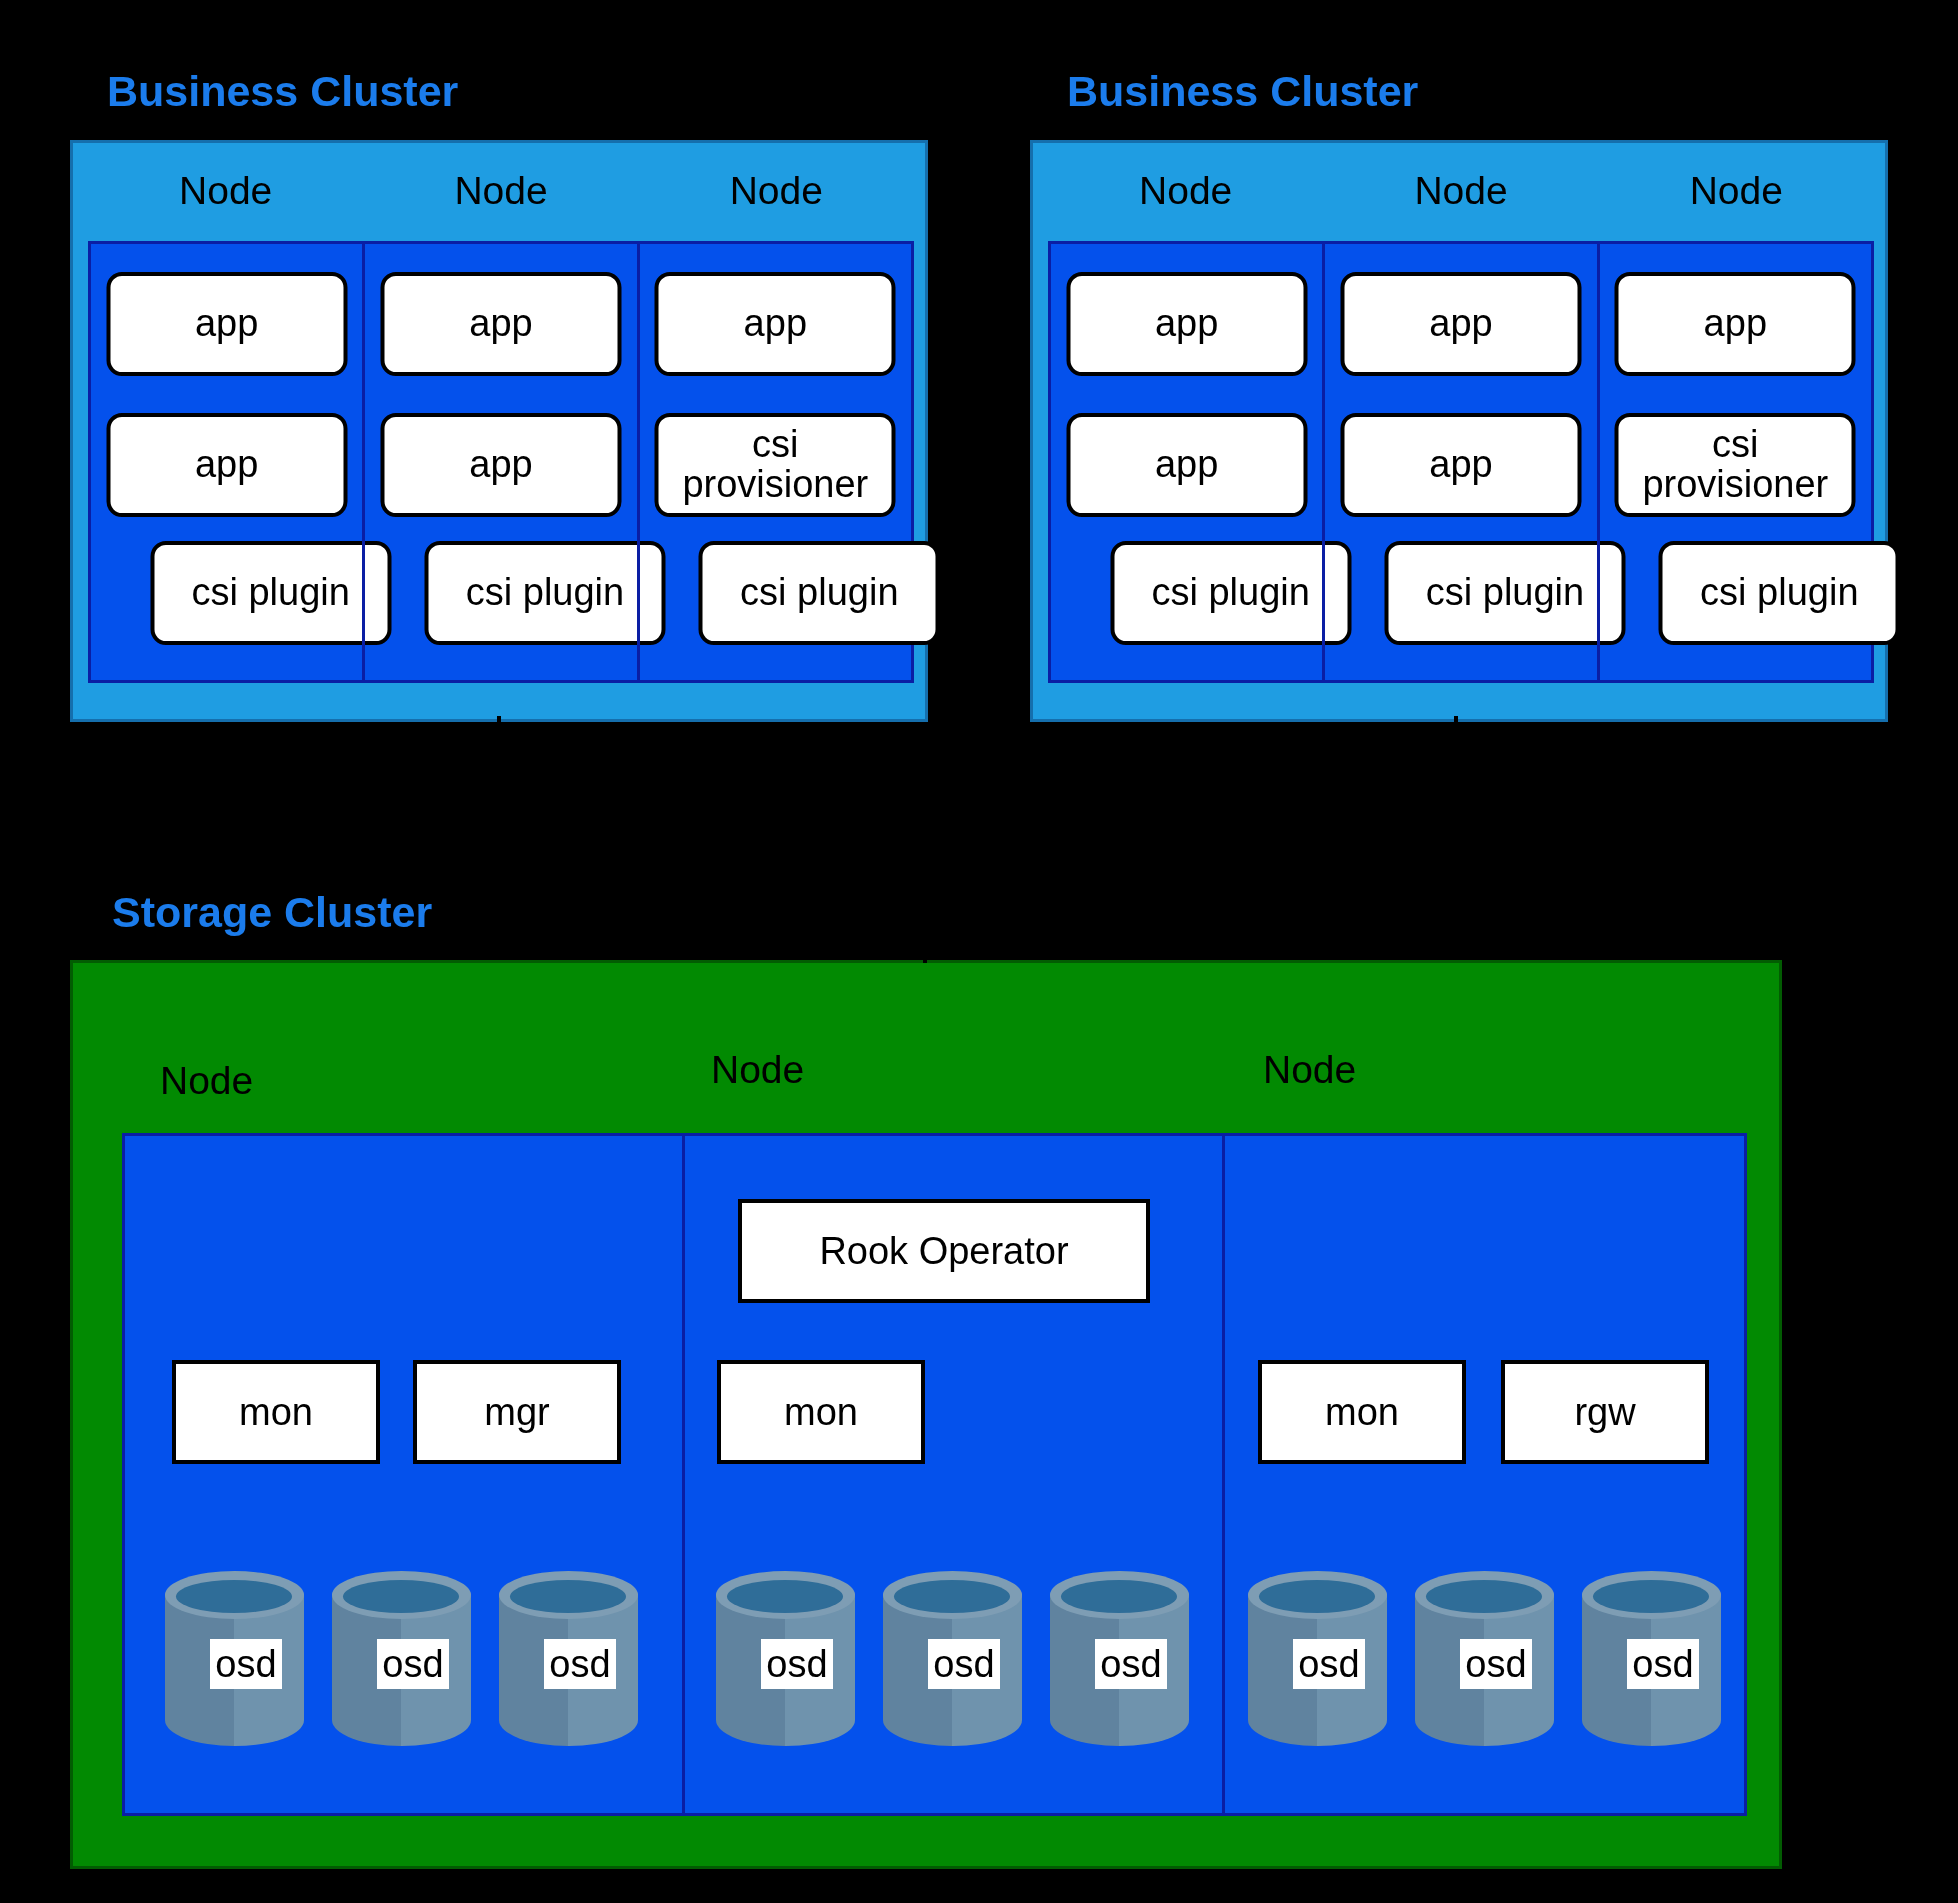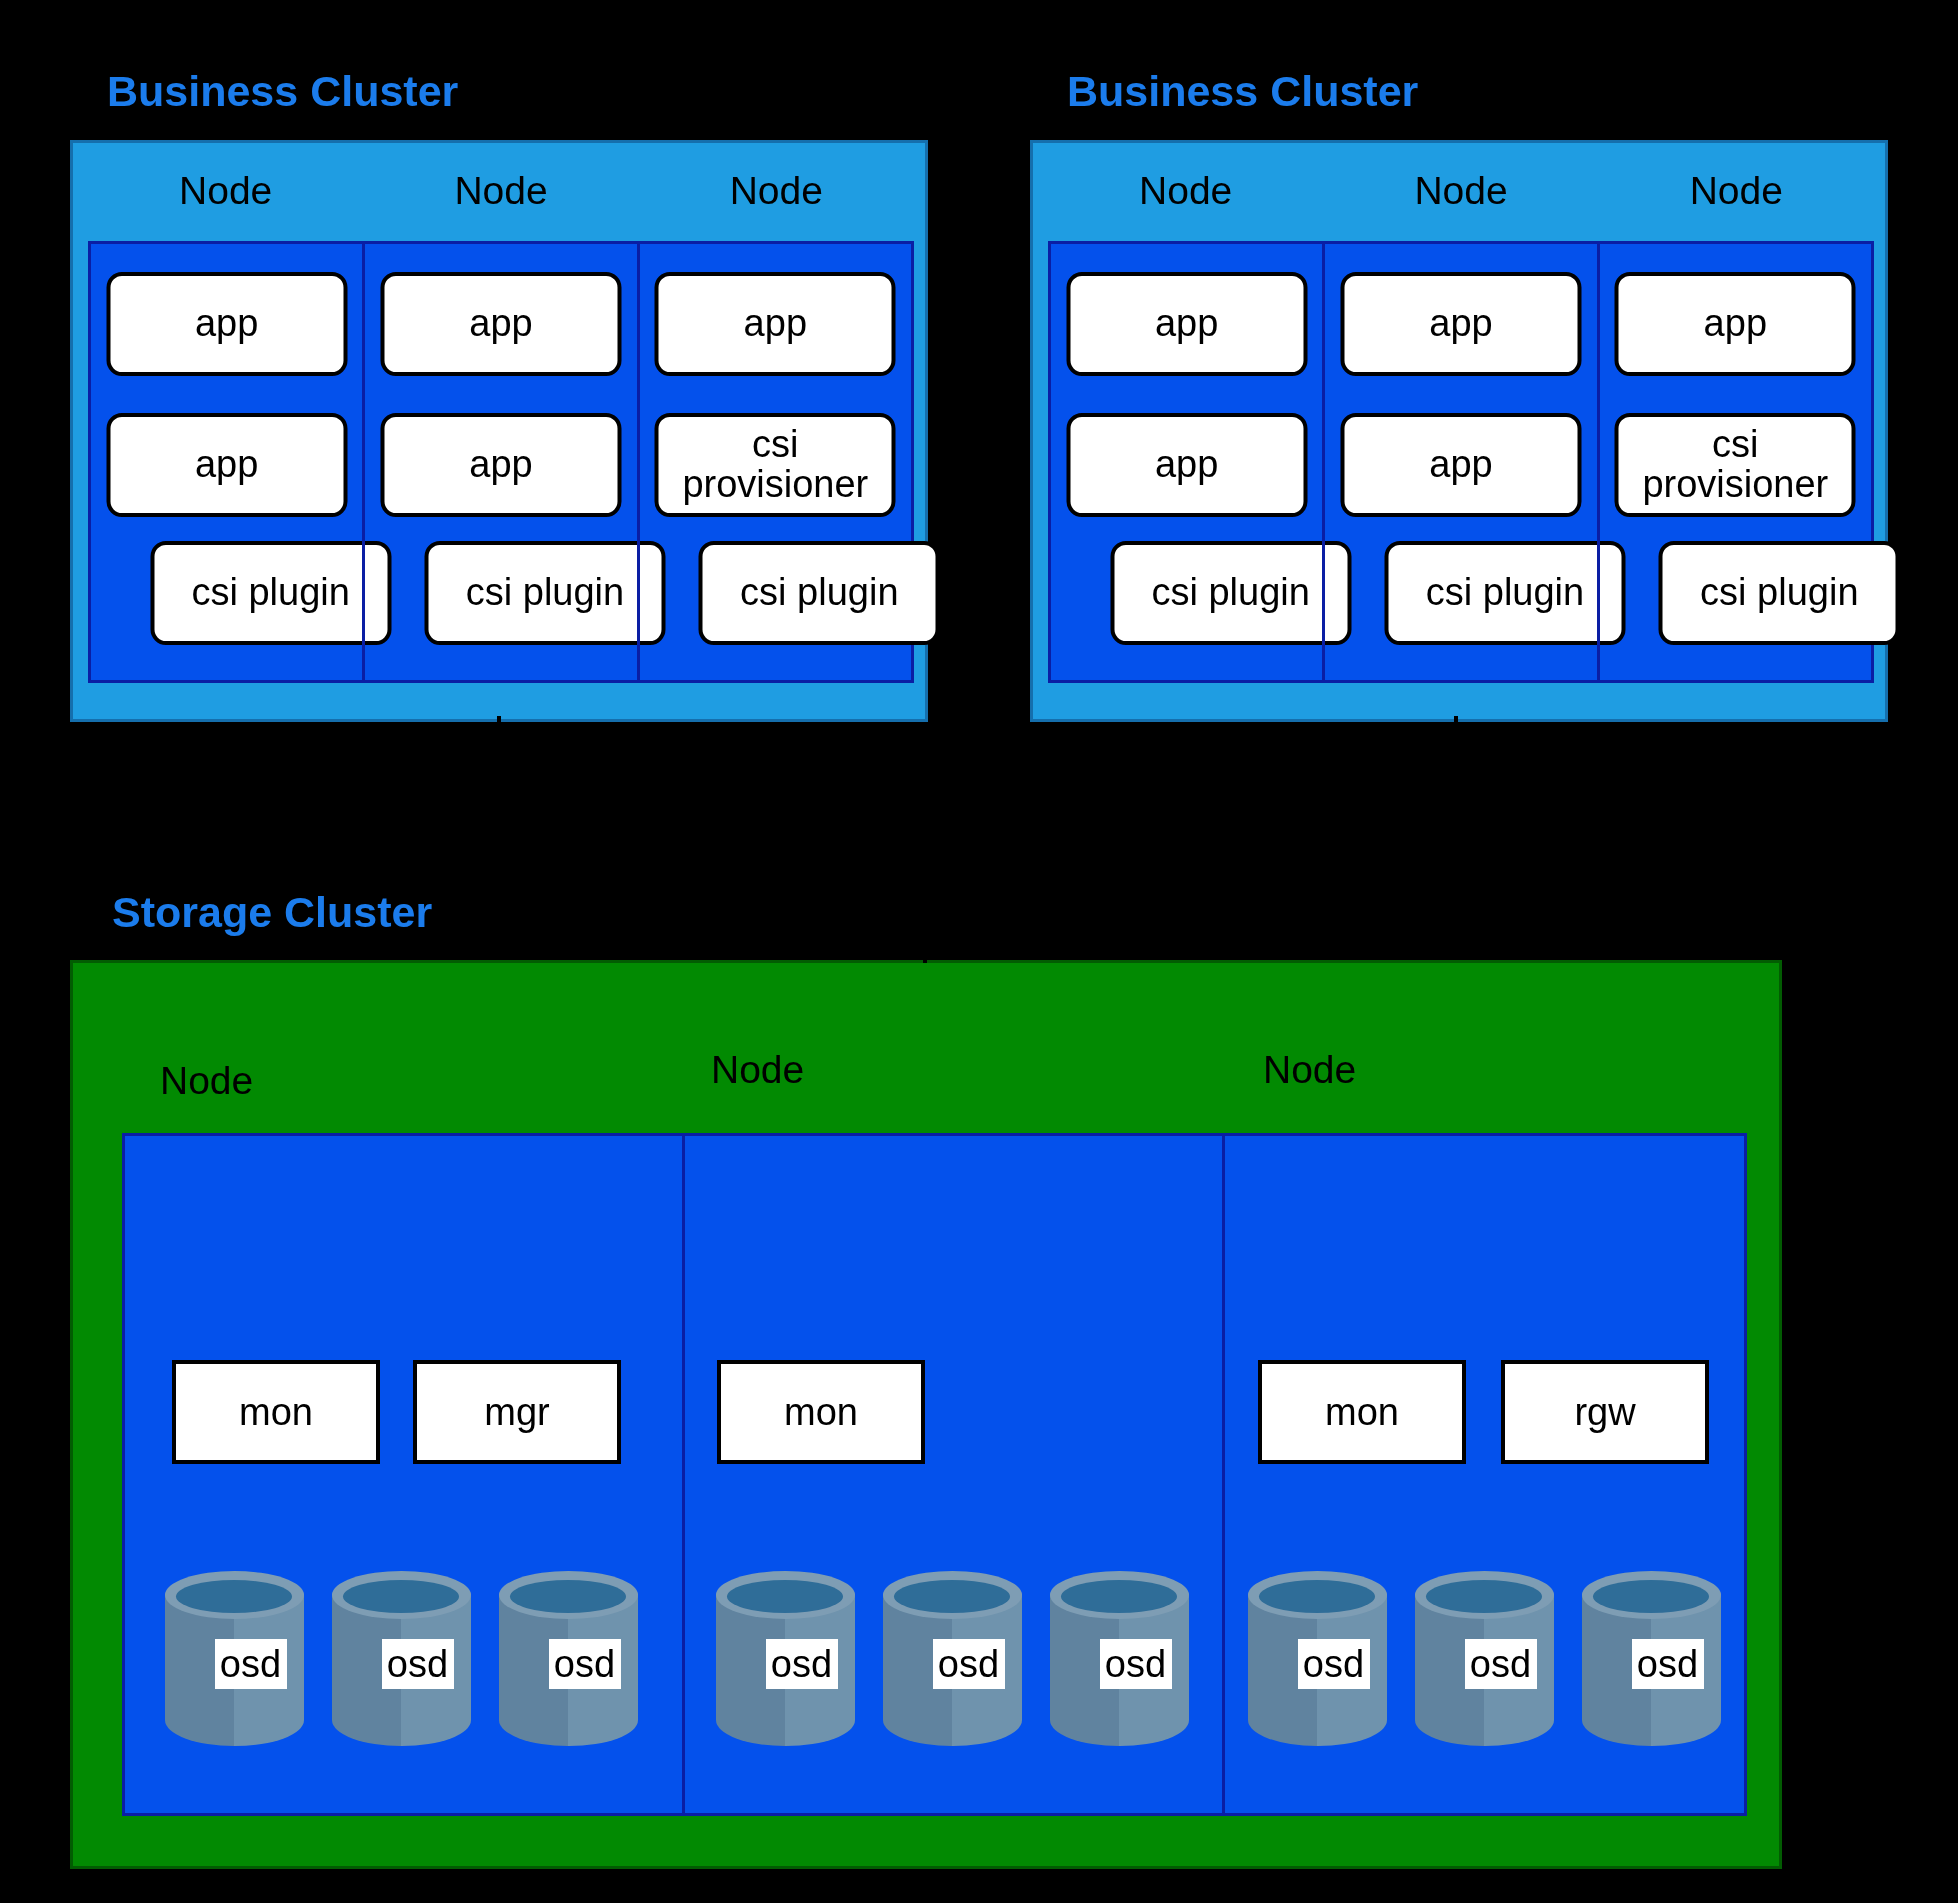--- a/index.html
+++ b/index.html
@@ -52,21 +52,21 @@
   }
   .v-divider{position:absolute;top:0;width:3.4px;height:100%;background:#0a1ea4;}
   .sbox{
     position:absolute;background:#fff;border:4.3px solid #000;box-sizing:border-box;
     display:flex;align-items:center;justify-content:center;
     font-size:38px;color:#000;
   }
   .operator{left:613px;top:63px;width:412px;height:104px;}
   .svc{top:224px;width:208px;height:104px;}
   
-  .cyl{position:absolute;top:435px;width:162px;height:175px;padding-left:9px;}
+  .cyl{position:absolute;top:435px;width:162px;height:175px;}
   .cyl-body{
     position:absolute;left:0;top:23px;width:139px;height:152px;
     background:linear-gradient(90deg,#60839f 0 50%,#6f93ad 50% 100%);
     border-radius:0 0 69px 69px / 0 0 26px 26px;
   }
   .cyl-top{
     position:absolute;left:0;top:0;width:139px;height:48px;
     background:#7e9db4;border-radius:50%;
   }
   .cyl-top-inner{
@@ -145,20 +145,21 @@
   <div class="storage-box"></div>
 
   <div class="storage-node-label" style="left:160px;top:1059px;">Node</div>
   <div class="storage-node-label" style="left:711px;top:1048px;">Node</div>
   <div class="storage-node-label" style="left:1263px;top:1048px;">Node</div>
 
   <div class="storage-inner">
     <div class="v-divider" style="left:557px;"></div>
     <div class="v-divider" style="left:1097px;"></div>
 
+    <div class="sbox operator">Rook Operator</div>
 
     <div class="sbox svc" style="left:47px;">mon</div>
     <div class="sbox svc" style="left:288px;">mgr</div>
     <div class="sbox svc" style="left:592px;">mon</div>
     <div class="sbox svc" style="left:1133px;">mon</div>
     <div class="sbox svc" style="left:1376px;">rgw</div>
 
     <div class="cyl" style="left:40px;">
       <div class="cyl-body"></div>
       <div class="cyl-top"></div>

